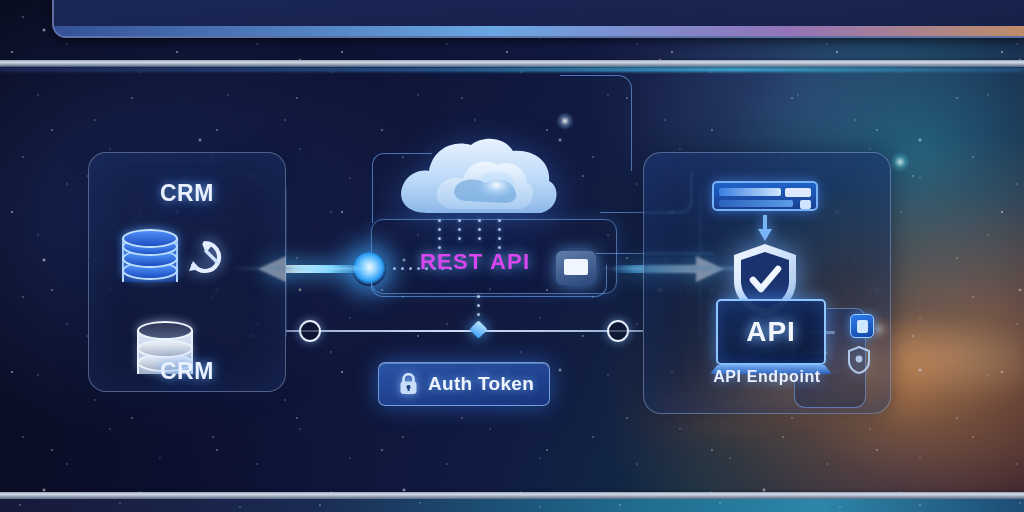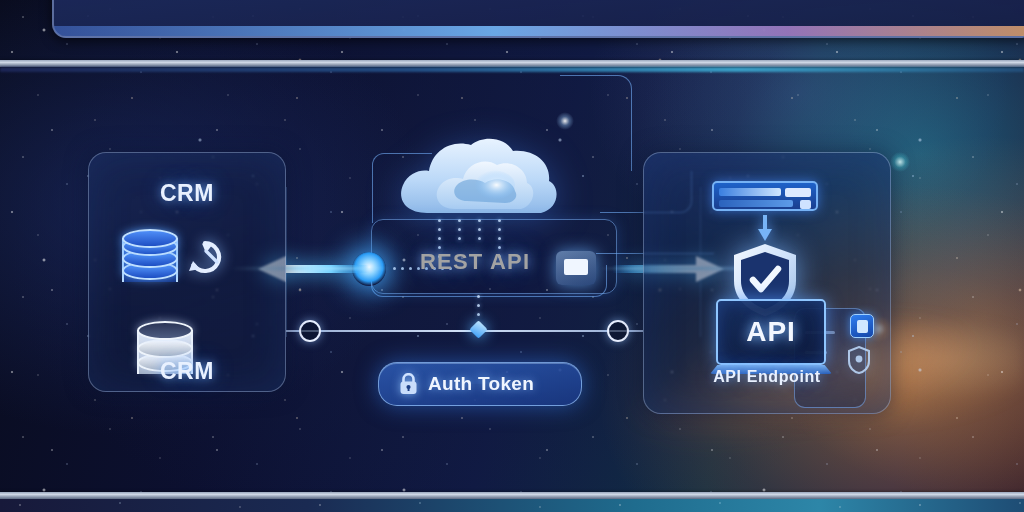--- a/index.html
+++ b/index.html
@@ -233,21 +233,21 @@
     border-radius:0 0 3px 3px;
   }
 
   
   .cloud { position:absolute; left: 393px; top: 62px; width: 172px; height: 90px;
      filter: drop-shadow(0 6px 18px rgba(60,120,220,.45)); }
 
   
   .rest-label {
     position:absolute; left: 420px; top: 182px;
-    color:#a3a3a3; font-size:22px; font-weight:700; letter-spacing:1.2px;
+    color:#d946ef; font-size:22px; font-weight:700; letter-spacing:1.2px;
     text-shadow: 0 0 12px rgba(130,185,255,.9), 0 0 26px rgba(50,120,255,.55);
   }
   .pill-outline {
     position:absolute; left: 371px; top: 152px; width: 246px; height: 75px;
     border:1.4px solid rgba(120,175,245,.55); border-radius: 12px;
     box-shadow: 0 0 14px rgba(60,130,230,.25);
   }
   .node-glow {
     position:absolute; left: 352px; top: 185px; width: 34px; height: 34px; border-radius:50%;
     background: radial-gradient(circle at 50% 45%, #ffffff 0%, #8fd4ff 28%, #2a9bf5 55%, rgba(20,90,200,0) 72%);
@@ -302,22 +302,22 @@
     background: rgba(200,225,255,.85); box-shadow:0 0 4px rgba(140,195,255,.8);
   }
   .hdots { position:absolute; height:3px; display:flex; gap:5px; }
   .hdots i { width:3px; height:3px; border-radius:50%; background: rgba(190,220,255,.8); }
 
   
   .trace { position:absolute; border-color: rgba(110,165,235,.65); border-style:solid; border-width:0; }
 
   
   #auth-token {
-    position:absolute; left: 378px; top: 295px; width: 204px; height: 44px;
-    border-radius: 19px;
+    position:absolute; left: 378px; top: 295px; width: 172px; height: 44px;
+    border-radius: 7px;
     border: 1.5px solid rgba(150,195,250,.7);
     background: linear-gradient(170deg, rgba(46,92,180,.88), rgba(26,56,132,.9));
     box-shadow: 0 0 22px rgba(50,120,230,.55), inset 0 1px 0 rgba(190,220,255,.35);
     display:flex; align-items:center; gap:10px; padding-left: 20px;
   }
   #auth-token .label {
     color:#f0f6ff; font-size:19px; font-weight:600; letter-spacing:.3px;
     text-shadow: 0 0 8px rgba(140,195,255,.7);
   }
   .lock-icon { width:19px; height:22px; filter: drop-shadow(0 0 5px rgba(150,200,255,.8)); }

